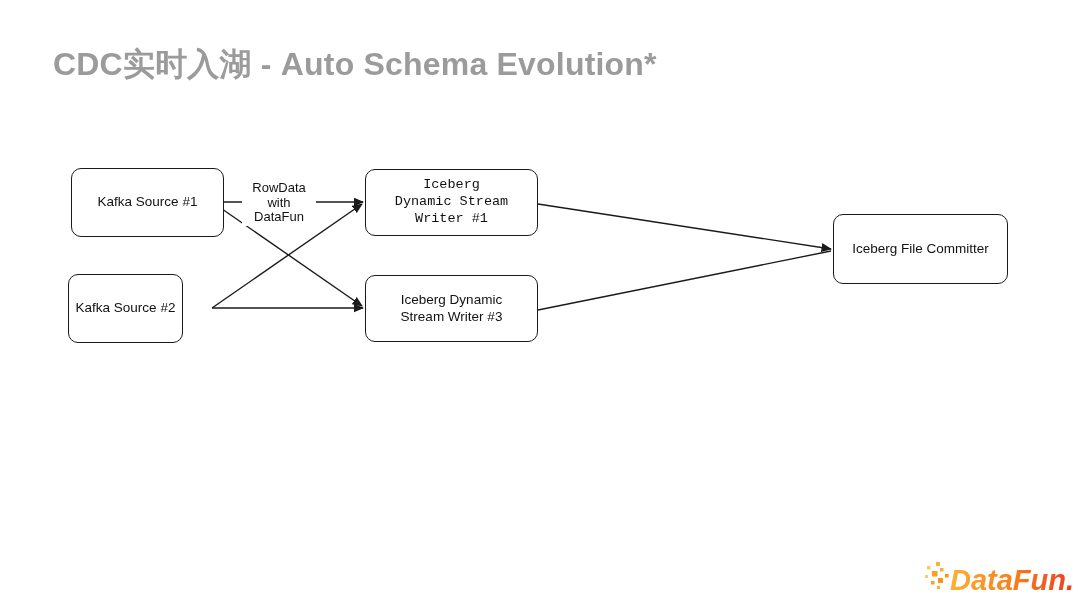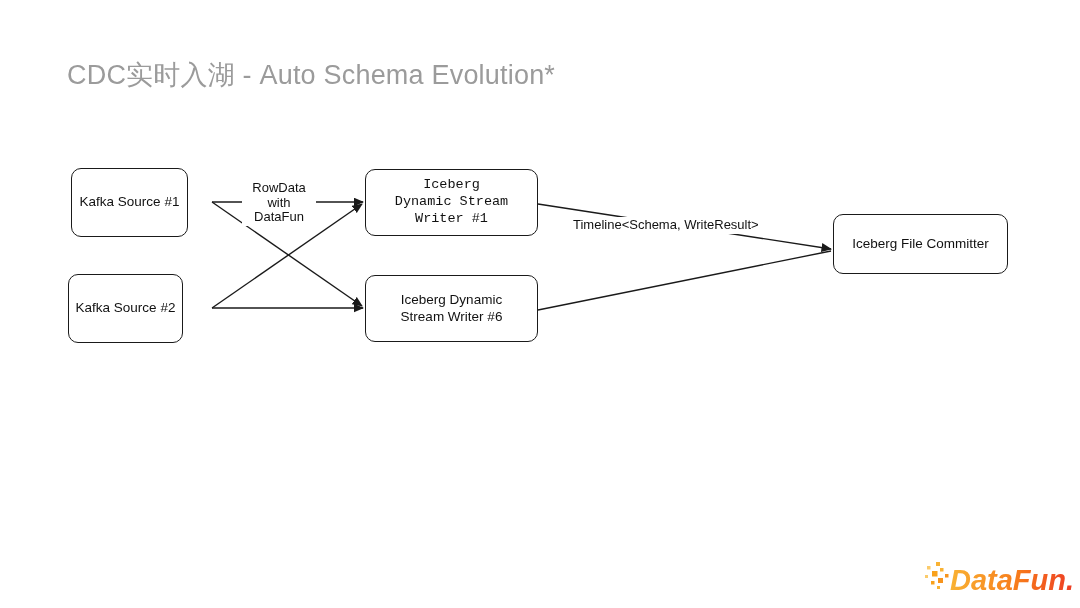--- a/index.html
+++ b/index.html
@@ -8,23 +8,23 @@
     width: 1080px;
     height: 608px;
     background: #ffffff;
     overflow: hidden;
     font-family: "Liberation Sans", "DejaVu Sans", sans-serif;
   }
   .slide-title {
     position: absolute;
     left: 50px;
     top: 40px;
-    margin: 17px;
-    font-size: 27px;
-    font-weight: 400;
+    margin: 3px;
+    font-size: 32px;
+    font-weight: 700;
     color: #9b9b9b;
     letter-spacing: 0.2px;
     white-space: nowrap;
   }
   .edges-layer {
     position: absolute;
     left: 0; top: 0;
     width: 1080px;
     height: 608px;
   }
@@ -36,25 +36,25 @@
     border-radius: 10px;
     display: flex;
     align-items: center;
     justify-content: center;
     text-align: center;
     font-size: 13.5px;
     color: #111111;
     line-height: 1.25;
   }
   .node .node-label { display: inline-block; }
-  #node-kafka1 { left: 71px; top: 168px; width: 117px; height: 69px; }
+  #node-kafka1 { left: 71px; top: 168px; width: 153px; height: 69px; }
   #node-kafka2 { left: 68px; top: 274px; width: 115px; height: 69px; text-align: right; }
   #node-writer1 { left: 365px; top: 169px; width: 173px; height: 67px; font-family: Liberation Mono, monospace; }
   #node-writer2 { left: 365px; top: 275px; width: 173px; height: 67px; }
-  #node-committer { left: 833px; top: 214px; width: 175px; height: 60px; text-align: right; }
+  #node-committer { left: 833px; top: 214px; width: 175px; height: 70px; text-align: right; }
   #node-writer1 .node-label, #node-writer2 .node-label { max-width: 118px; }
   .edge-label {
     position: absolute;
     background: #ffffff;
     font-size: 13px;
     color: #111111;
     text-align: center;
     line-height: 1.12;
     padding: 1px 2px;
     white-space: nowrap;
@@ -106,33 +106,32 @@
   <div class="node" id="node-kafka1">
     <span class="node-label">Kafka Source #1</span>
   </div>
   <div class="node" id="node-kafka2">
     <span class="node-label">Kafka Source #2</span>
   </div>
   <div class="node" id="node-writer1">
     <span class="node-label">Iceberg Dynamic Stream Writer #1</span>
   </div>
   <div class="node" id="node-writer2">
-    <span class="node-label">Iceberg Dynamic Stream Writer #6</span>
+    <span class="node-label">Iceberg Dynamic Stream Writer #3</span>
   </div>
   <div class="node" id="node-committer">
     <span class="node-label">Iceberg File Committer</span>
   </div>
 
   <div class="edge-label" id="label-rowdata">
     <div>RowData</div>
     <div>with</div>
     <div>DataFun</div>
   </div>
 
-  <div class="edge-label" id="label-timeline">Timeline&lt;Schema, WriteResult&gt;</div>
 
   <div class="logo-wrap">
     <svg width="148" height="48" viewBox="0 0 148 48">
       <defs>
         <linearGradient id="dfGrad" x1="0" y1="0" x2="1" y2="0">
           <stop offset="0" stop-color="#F9B233"></stop>
           <stop offset="0.55" stop-color="#F77B1B"></stop>
           <stop offset="1" stop-color="#ED3B24"></stop>
         </linearGradient>
       </defs>

